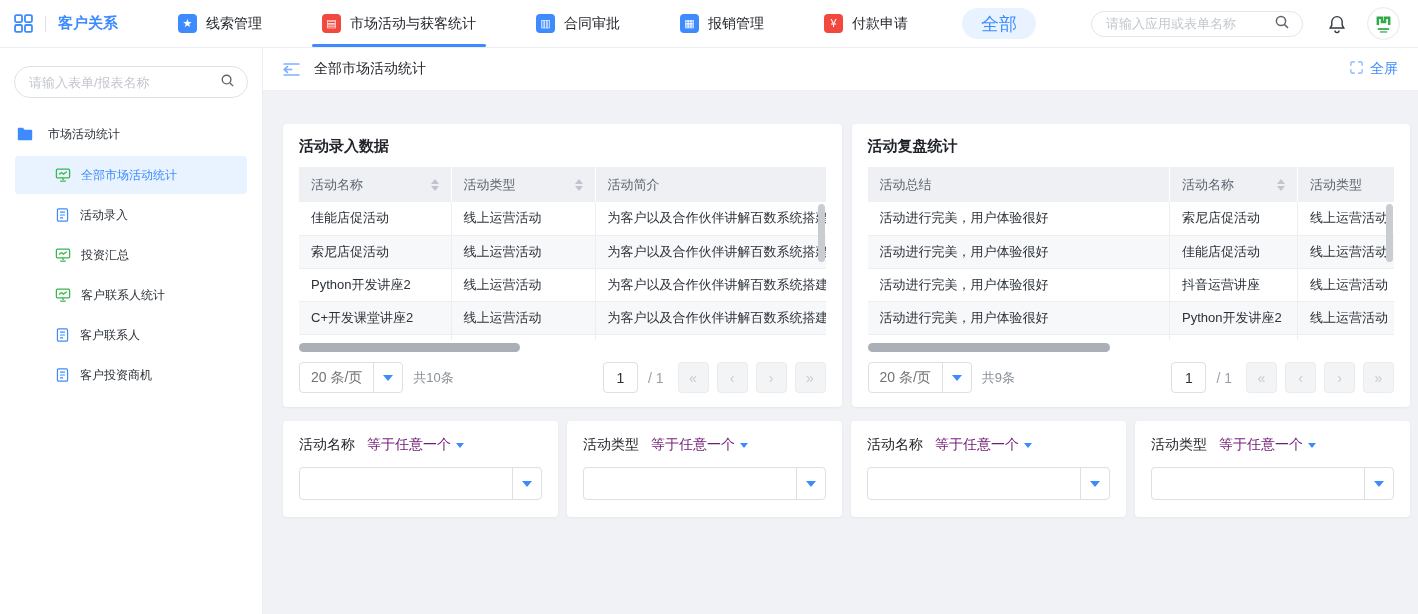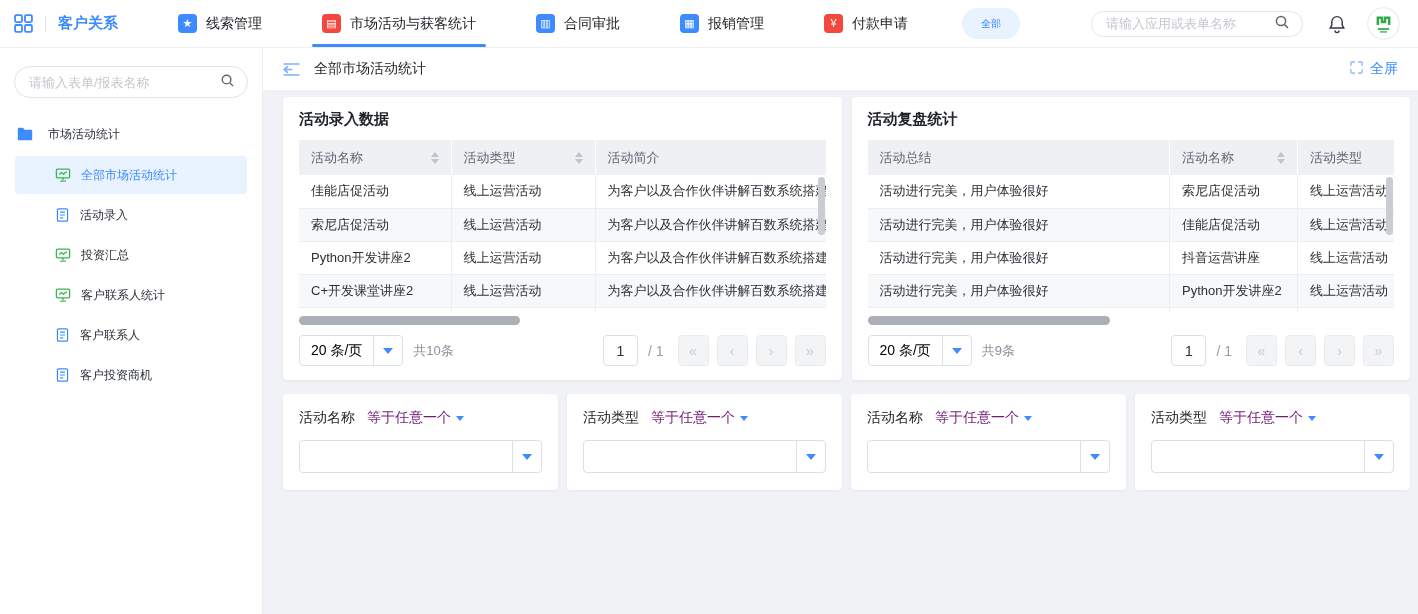--- a/index.html
+++ b/index.html
@@ -17,21 +17,21 @@
   .app-name { color:#3d8bfe; font-weight:bold; font-size:15px; margin-left:12px; }
   .nav-tabs { display:flex; align-items:center; margin-left:30px; }
   .nav-tab { display:flex; align-items:center; gap:9px; height:47px; padding:0 6px;
     margin:0 24px; font-size:14px; color:#23262b; position:relative; cursor:pointer; white-space:nowrap; }
   .nav-tab.active::after { content:""; position:absolute; left:-4px; right:-4px; bottom:0;
     height:3px; background:#3d8bfe; border-radius:2px; }
   .app-chip { width:19px; height:19px; border-radius:4px; color:#fff; flex:0 0 auto;
     display:flex; align-items:center; justify-content:center; font-size:11px; line-height:1; }
   .chip-blue { background:#3d8bfe; } .chip-red { background:#f2483d; }
   .all-pill { background:#e9f3ff; color:#3d8bfe; border-radius:16px; height:31px;
-    padding:4px 19px; display:flex; align-items:center; font-size:10px; margin-left:24px; cursor:pointer; }
+    padding:4px 19px; display:flex; align-items:center; font-size:18px; margin-left:24px; cursor:pointer; }
   .tb-search { margin-left:auto; width:212px; height:26px; border:1px solid #e3e6ea;
     border-radius:17px; display:flex; align-items:center; padding:0 12px; background:#fff; }
   .tb-search input, .side-search input { border:none; outline:none; flex:1; min-width:0;
     font-size:13px; font-family:inherit; color:#2b3138; background:transparent; }
   .tb-search input::placeholder, .side-search input::placeholder { color:#c3c7cd; }
   .bell { margin-left:24px; cursor:pointer; display:flex; }
   .avatar { margin-left:20px; cursor:pointer; display:flex; }
 
   
   .shell { display:flex; height:566px; }
@@ -51,21 +51,21 @@
 
   
   .main { flex:1; display:flex; flex-direction:column; min-width:0; }
   .main-header { height:42px; background:#fff; display:flex; align-items:center;
     padding:0 20px; box-shadow:0 1px 0 #eef0f3; }
   .collapse-ico { display:flex; margin-right:14px; cursor:pointer; }
   .page-title { font-size:14px; color:#23262b; }
   .fullscreen-btn { margin-left:auto; display:flex; align-items:center; gap:6px;
     color:#3d8bfe; font-size:14px; cursor:pointer; }
 
-  .content { flex:1; padding:7px 8px 0 20px; min-width:0; }
+  .content { flex:1; padding:34px 8px 0 20px; min-width:0; }
   .cards-row { display:flex; gap:10px; }
   .card { flex:1; background:#fff; border-radius:4px; padding:13px 16px 14px;
     box-shadow:0 1px 3px rgba(15,35,64,.05); min-width:0; }
   .card-title { font-size:15px; font-weight:bold; color:#20242a; margin-bottom:11px; }
 
   .tbl-wrap { position:relative; overflow:hidden; }
   table { border-collapse:collapse; table-layout:fixed; font-size:13px; color:#2b3138; }
   .tbl1 { width:100%; }
   .tbl2 { width:560px; }
   th { background:#eef0f4; color:#5e6670; font-weight:normal; text-align:left;
@@ -82,21 +82,21 @@
   .sort .s-up { border-bottom:5px solid #c0c4cc; }
   .sort .s-dn { border-top:5px solid #c0c4cc; }
   .vscroll { position:absolute; right:1px; top:37px; width:7px; height:58px;
     background:#c9ccd1; border-radius:4px; }
   .hscroll { height:9px; margin-top:3px; }
   .hthumb { width:42%; height:9px; background:#abb0b6; border-radius:5px; cursor:pointer; }
 
   .pagination { display:flex; align-items:center; margin-top:10px; gap:10px;
     font-size:13px; color:#8a9099; }
   .page-size { display:flex; align-items:center; height:31px; border:1px solid #dcdfe6;
-    border-radius:4px; font-size:14px; color:#000000; cursor:pointer; background:#fff; }
+    border-radius:4px; font-size:14px; color:#737373; cursor:pointer; background:#fff; }
   .page-size .lbl { padding:0 11px; }
   .caret-seg { width:29px; align-self:stretch; border-left:1px solid #dcdfe6;
     display:flex; align-items:center; justify-content:center; }
   .caret-blue { width:0; height:0; border-left:5px solid transparent; border-right:5px solid transparent;
     border-top:6px solid #3d8bfe; }
   .pg-spacer { flex:1; }
   .page-input { width:35px; height:31px; border:1px solid #dcdfe6; border-radius:4px;
     text-align:center; font-size:14px; color:#2b3138; outline:none; font-family:inherit; }
   .page-of { font-size:14px; color:#9aa0a8; }
   .nav-btns { display:flex; gap:8px; margin-left:4px; }

